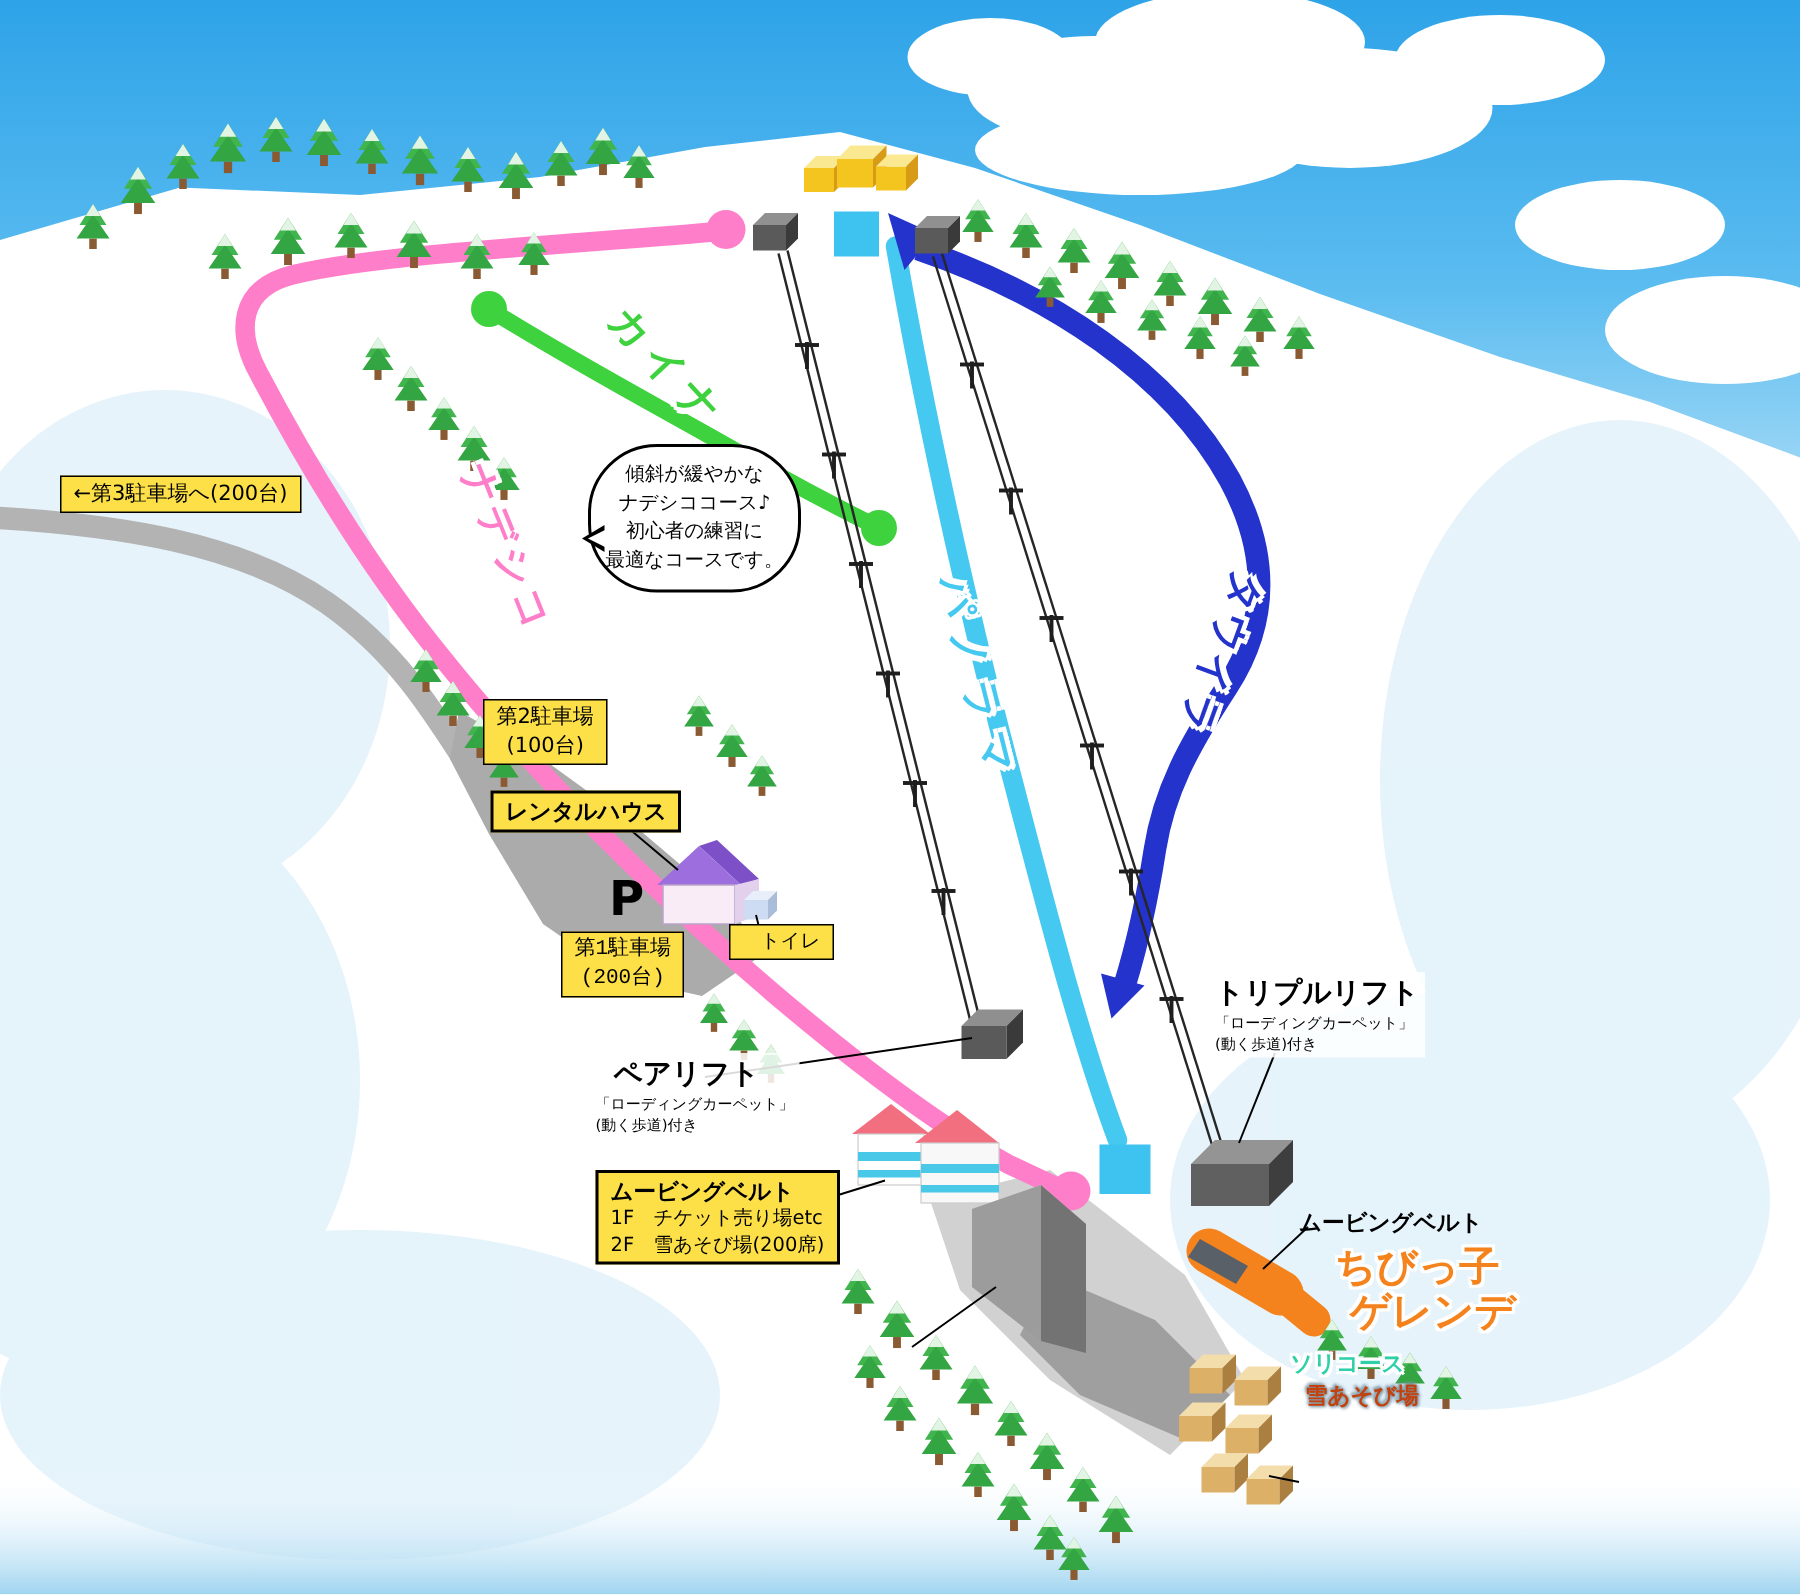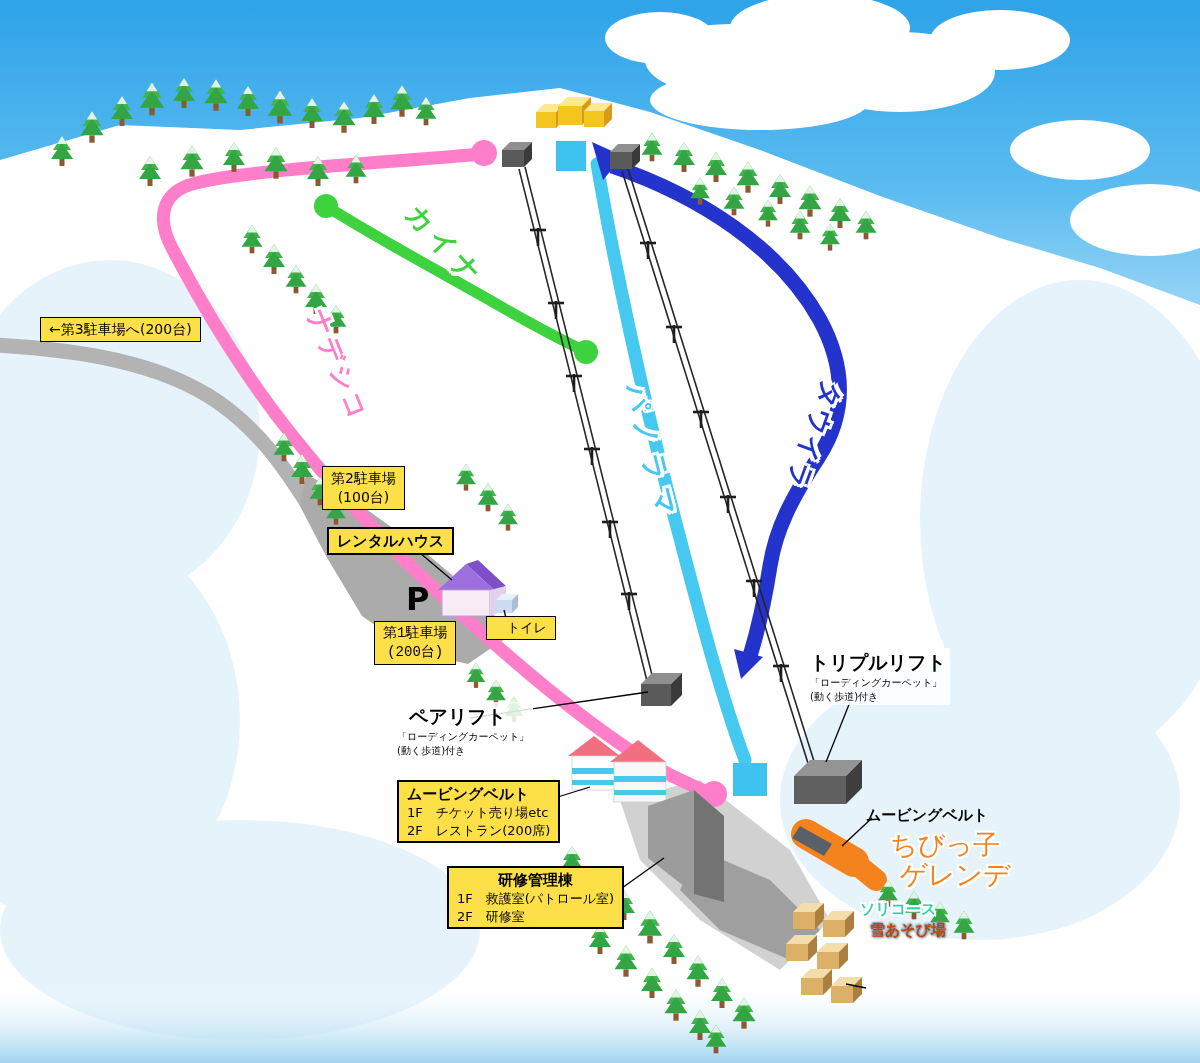--- a/index.html
+++ b/index.html
@@ -19,21 +19,21 @@
   .bubble::after{content:"";position:absolute;left:-15px;top:52px;border:9px solid transparent;border-right:15px solid #000;}
   .bubble::before{content:"";position:absolute;left:-8px;top:55px;border:6px solid transparent;border-right:12px solid #fff;z-index:1;}
   .trail-label{position:absolute;font-weight:bold;white-space:nowrap;transform-origin:0 0;
     text-shadow:-3px -3px 0 #fff,3px -3px 0 #fff,-3px 3px 0 #fff,3px 3px 0 #fff,-3px 0 0 #fff,3px 0 0 #fff,0 -3px 0 #fff,0 3px 0 #fff;}
   .outline-w{text-shadow:-2px -2px 0 #fff,2px -2px 0 #fff,-2px 2px 0 #fff,2px 2px 0 #fff,-2px 0 0 #fff,2px 0 0 #fff,0 -2px 0 #fff,0 2px 0 #fff;}
   .c-kaina{color:#3ed23e;font-size:27px;letter-spacing:6px;transform:rotate(47deg);}
   .c-nadeshiko{color:#ff7ec9;font-size:26px;letter-spacing:3px;transform:rotate(68deg);}
   .c-panorama{color:#45c9f0;font-size:27px;letter-spacing:8px;transform:rotate(76deg);}
   .c-tauira{color:#2433cc;font-size:26px;letter-spacing:2px;transform:rotate(110deg);}
   .p-mark{font-size:32px;font-weight:bold;}
-  .kids{color:#f5831d;font-size:27px;font-weight:normal;line-height:1.1;}
+  .kids{color:#f5831d;font-size:27px;font-weight:bold;line-height:1.1;}
   .kids .l2{margin-left:10px;}
   .sled{color:#2fd0a8;font-size:15px;font-weight:bold;}
   .snowplay{color:#c2410c;font-size:15px;font-weight:bold;
     text-shadow:0 0 3px #7d98a8,1px 1px 2px #7d98a8,-1px -1px 2px #7d98a8;}
 </style>
 </head>
 <body>
 
 <div class="map">
 
@@ -300,20 +300,26 @@
     <line x1="608" y1="898" x2="664" y2="858"></line>
     <line x1="850" y1="702" x2="826" y2="762"></line>
     <line x1="872" y1="818" x2="842" y2="846"></line>
     <line x1="506" y1="618" x2="504" y2="610"></line>
     <line x1="866" y1="988" x2="846" y2="984"></line>
   </g>
 </svg>
 
 <div class="lbl boxed thin" style="left:40px;top:317px;">←第3駐車場へ(200台)</div>
 
+<div class="bubble">
+  <div>傾斜が緩やかな</div>
+  <div>ナデシココース♪</div>
+  <div>初心者の練習に</div>
+  <div>最適なコースです。</div>
+</div>
 
 <div class="lbl boxed thin" style="left:322px;top:466px;">
   <div>第2駐車場</div>
   <div>(100台)</div>
 </div>
 
 <div class="lbl boxed bold fs15" style="left:327px;top:527px;">レンタルハウス</div>
 
 <div class="lbl p-mark" style="left:406px;top:580px;">P</div>
 
@@ -332,28 +338,23 @@
 
 <div class="lbl block" style="left:806px;top:648px;">
   <div class="title" style="margin-left:0;">トリプルリフト</div>
   <div class="sub">「ローディングカーペット」</div>
   <div class="sub">(動く歩道)付き</div>
 </div>
 
 <div class="lbl boxed" style="left:397px;top:780px;text-align:left;font-size:13px;">
   <div class="bold" style="font-size:15px;">ムービングベルト</div>
   <div>1F　チケット売り場etc</div>
-  <div>2F　レストラン(200席)</div>
-</div>
-
-<div class="lbl boxed" style="left:447px;top:866px;text-align:left;font-size:13px;">
-  <div class="bold" style="font-size:15px;text-align:center;">研修管理棟</div>
-  <div>1F　救護室(パトロール室)</div>
-  <div>2F　研修室</div>
-</div>
+  <div>2F　雪あそび場(200席)</div>
+</div>
+
 
 <div class="lbl bold fs15" style="left:866px;top:806px;">ムービングベルト</div>
 
 <div class="lbl kids outline-w" style="left:890px;top:830px;">
   <div>ちびっ子</div>
   <div class="l2">ゲレンデ</div>
 </div>
 
 <div class="lbl sled outline-w" style="left:860px;top:900px;">ソリコース</div>
 

